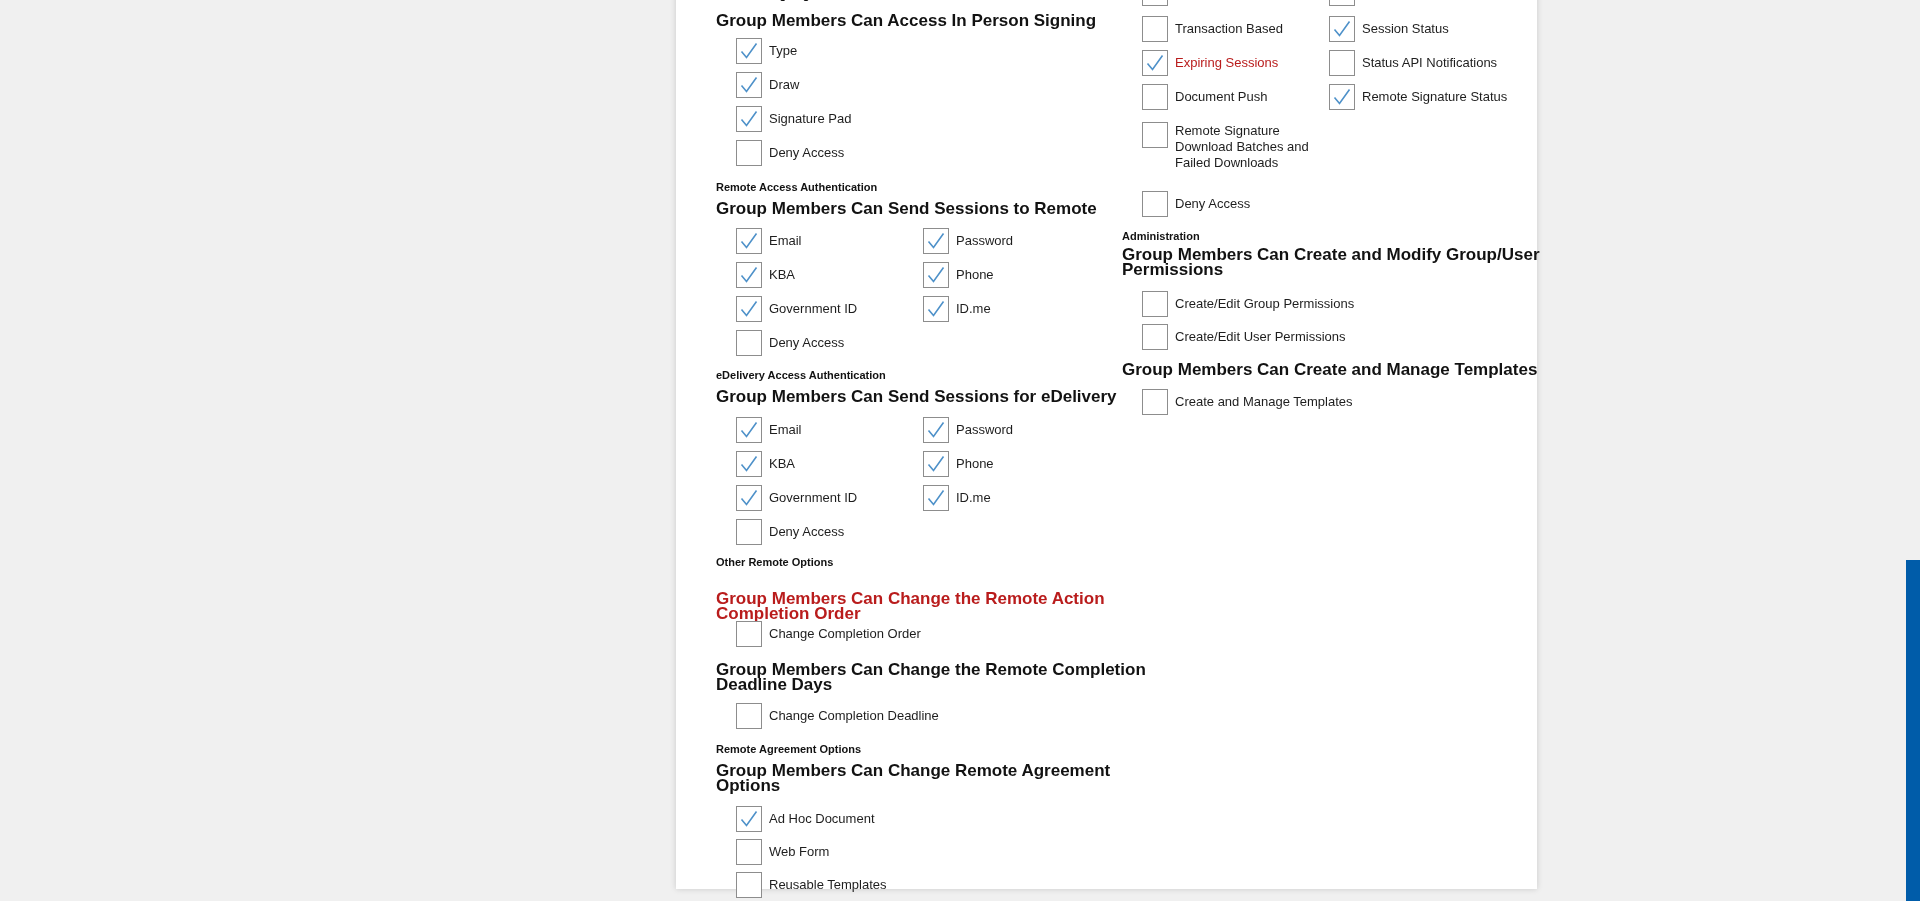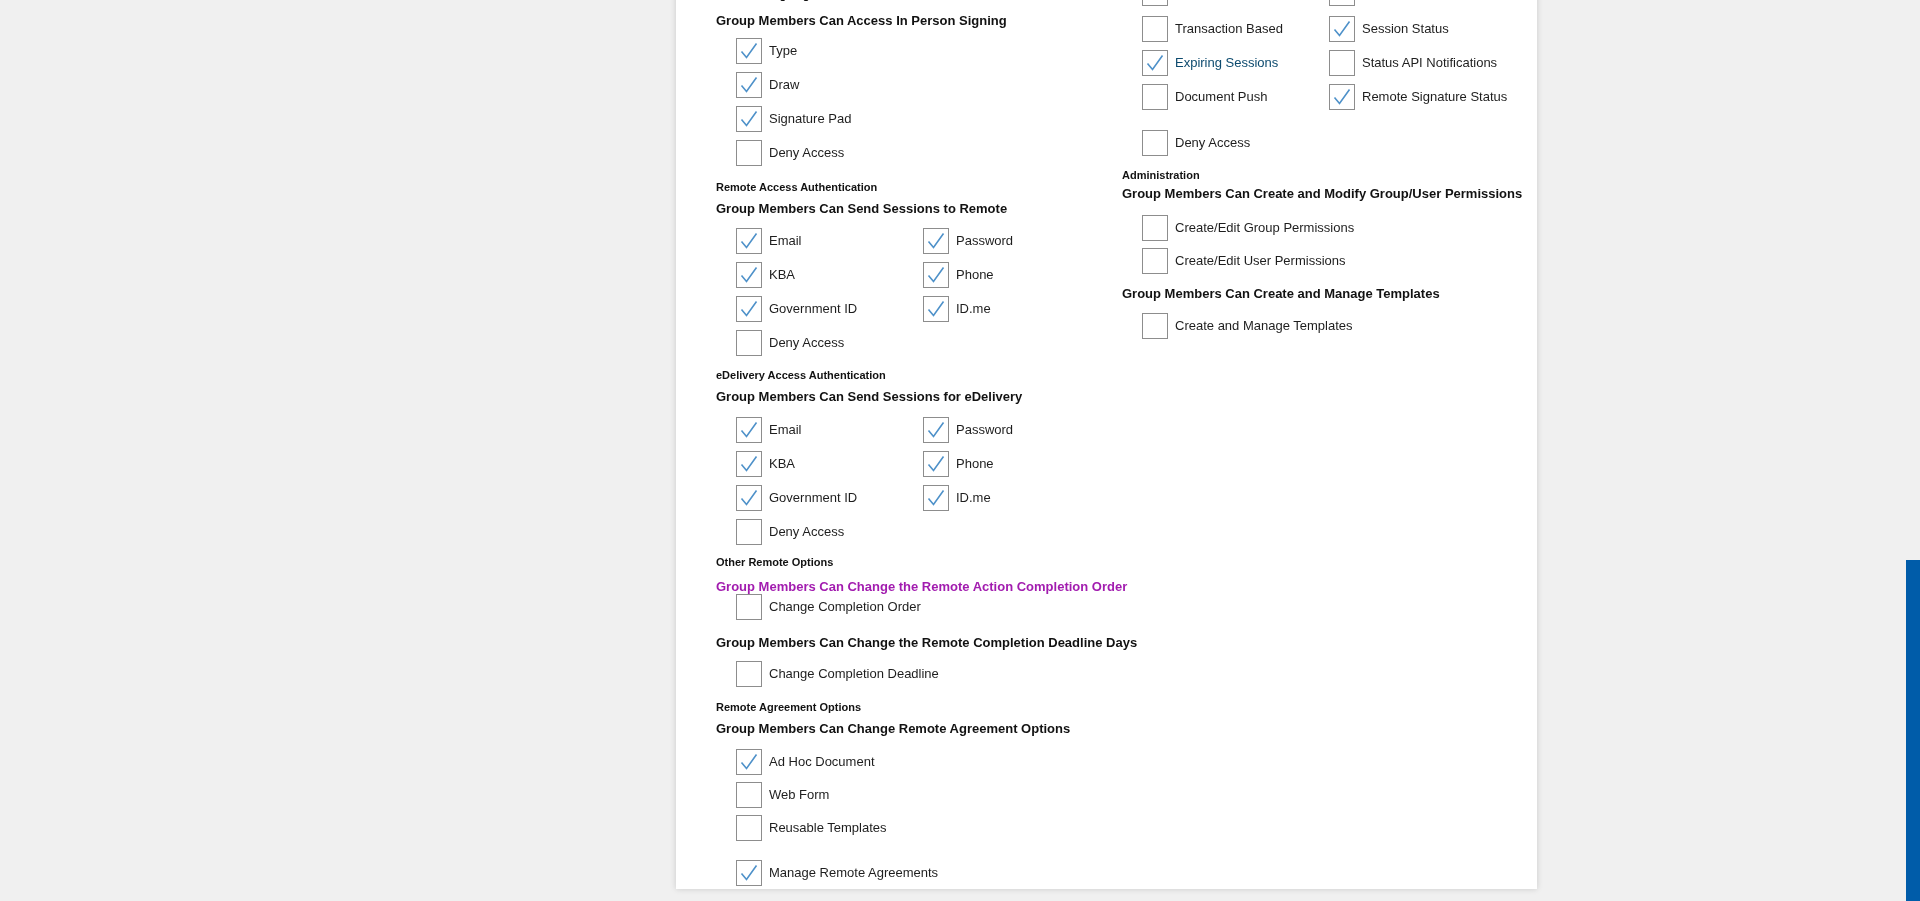--- a/index.html
+++ b/index.html
@@ -23,21 +23,21 @@
   .col-left  { left: 40px;  top: 16px; }
   .col-right { left: 446px; top: 10px; }
 
   .block-heading {
     font-size: 11px;
     font-weight: bold;
     line-height: 18px;
     color: #121212;
   }
   .block-subheading {
-    font-size: 13px;
+    font-size: 17px;
     font-weight: bold;
     line-height: 15px;
     color: #121212;
   }
   .block-row { display: flex; padding-left: 20px; }
   .cell {
     width: 187px;
     display: flex;
     align-items: center;
     flex: 0 0 auto;
@@ -231,21 +231,21 @@
           <span class="cell-label" style="color: rgb(30, 30, 30);">ID.me</span>
         </div>
       </div>
       <div class="block-row" style="margin-top: 8px;">
         <div class="cell">
           <span class="checkbox" style="border-color: rgb(141, 141, 141);"></span>
           <span class="cell-label" style="color: rgb(30, 30, 30);">Deny Access</span>
         </div>
       </div>
       <div class="block-heading" style="color: rgb(18, 18, 18); margin-top: 8px;">Other Remote Options</div>
-      <div class="block-subheading" style="color: #a21caf; margin-top: 8px;">Group Members Can Change the Remote Action Completion Order</div>
+      <div class="block-subheading" style="color: #b91c1c; margin-top: 20px;">Group Members Can Change the Remote Action Completion Order</div>
       <div class="block-row" style="margin-top: 0;">
         <div class="cell">
           <span class="checkbox" style="border-color: rgb(141, 141, 141);"></span>
           <span class="cell-label" style="color: rgb(30, 30, 30);">Change Completion Order</span>
         </div>
       </div>
       <div class="block-subheading" style="color: rgb(18, 18, 18); margin-top: 15px;">Group Members Can Change the Remote Completion Deadline Days</div>
       <div class="block-row" style="margin-top: 11px;">
         <div class="cell">
           <span class="checkbox" style="border-color: rgb(141, 141, 141);"></span>
@@ -310,39 +310,45 @@
           <span class="cell-label" style="color: rgb(30, 30, 30);">Session Status</span>
         </div>
       </div>
       <div class="block-row" style="margin-top: 8px;">
         <div class="cell">
           <span class="checkbox" style="border-color: rgb(141, 141, 141);">
             <svg viewBox="0 0 24 24">
               <polyline points="4.5,12.5 9.5,18.5 19.5,4.5" fill="none" stroke="#4e91c9" stroke-width="1.6"></polyline>
             </svg>
           </span>
-          <span class="cell-label" style="color: #0c4a6e;">Expiring Sessions</span>
+          <span class="cell-label" style="color: #b91c1c;">Expiring Sessions</span>
         </div>
         <div class="cell">
           <span class="checkbox" style="border-color: rgb(141, 141, 141);"></span>
           <span class="cell-label" style="color: rgb(30, 30, 30);">Status API Notifications</span>
         </div>
       </div>
       <div class="block-row" style="margin-top: 8px; text-align: right;">
         <div class="cell">
           <span class="checkbox" style="border-color: rgb(141, 141, 141);"></span>
           <span class="cell-label" style="color: rgb(30, 30, 30);">Document Push</span>
         </div>
         <div class="cell">
           <span class="checkbox" style="border-color: rgb(141, 141, 141);">
             <svg viewBox="0 0 24 24">
               <polyline points="4.5,12.5 9.5,18.5 19.5,4.5" fill="none" stroke="#4e91c9" stroke-width="1.6"></polyline>
             </svg>
           </span>
           <span class="cell-label" style="color: rgb(30, 30, 30);">Remote Signature Status</span>
+        </div>
+      </div>
+      <div class="block-row" style="margin-top: 12px;">
+        <div class="cell multiline">
+          <span class="checkbox" style="border-color: rgb(141, 141, 141);"></span>
+          <span class="cell-label" style="color: rgb(30, 30, 30);">Remote Signature Download Batches and Failed Downloads</span>
         </div>
       </div>
       <div class="block-row" style="margin-top: 20px;">
         <div class="cell">
           <span class="checkbox" style="border-color: rgb(141, 141, 141);"></span>
           <span class="cell-label" style="color: rgb(30, 30, 30);">Deny Access</span>
         </div>
       </div>
       <div class="block-heading" style="color: rgb(18, 18, 18); margin-top: 10px;">Administration</div>
       <div class="block-subheading" style="color: rgb(18, 18, 18); margin-top: 2px;">Group Members Can Create and Modify Group/User Permissions</div>

